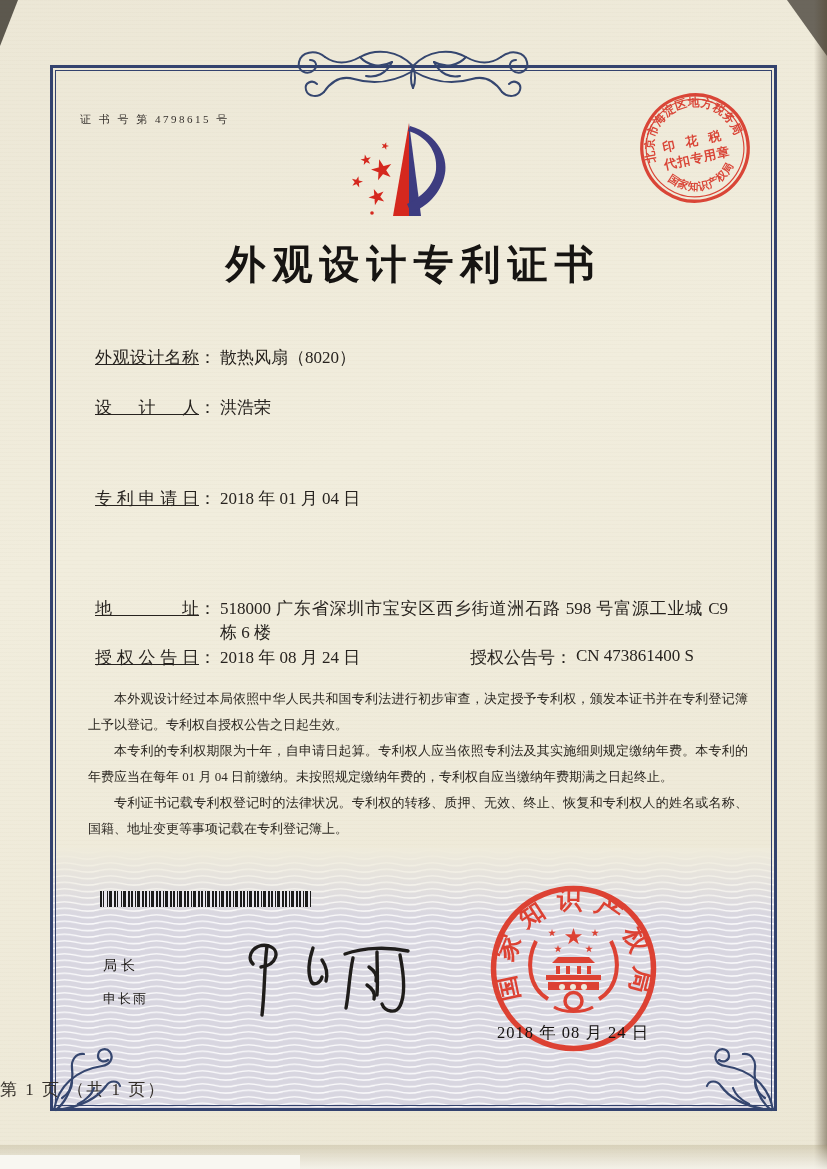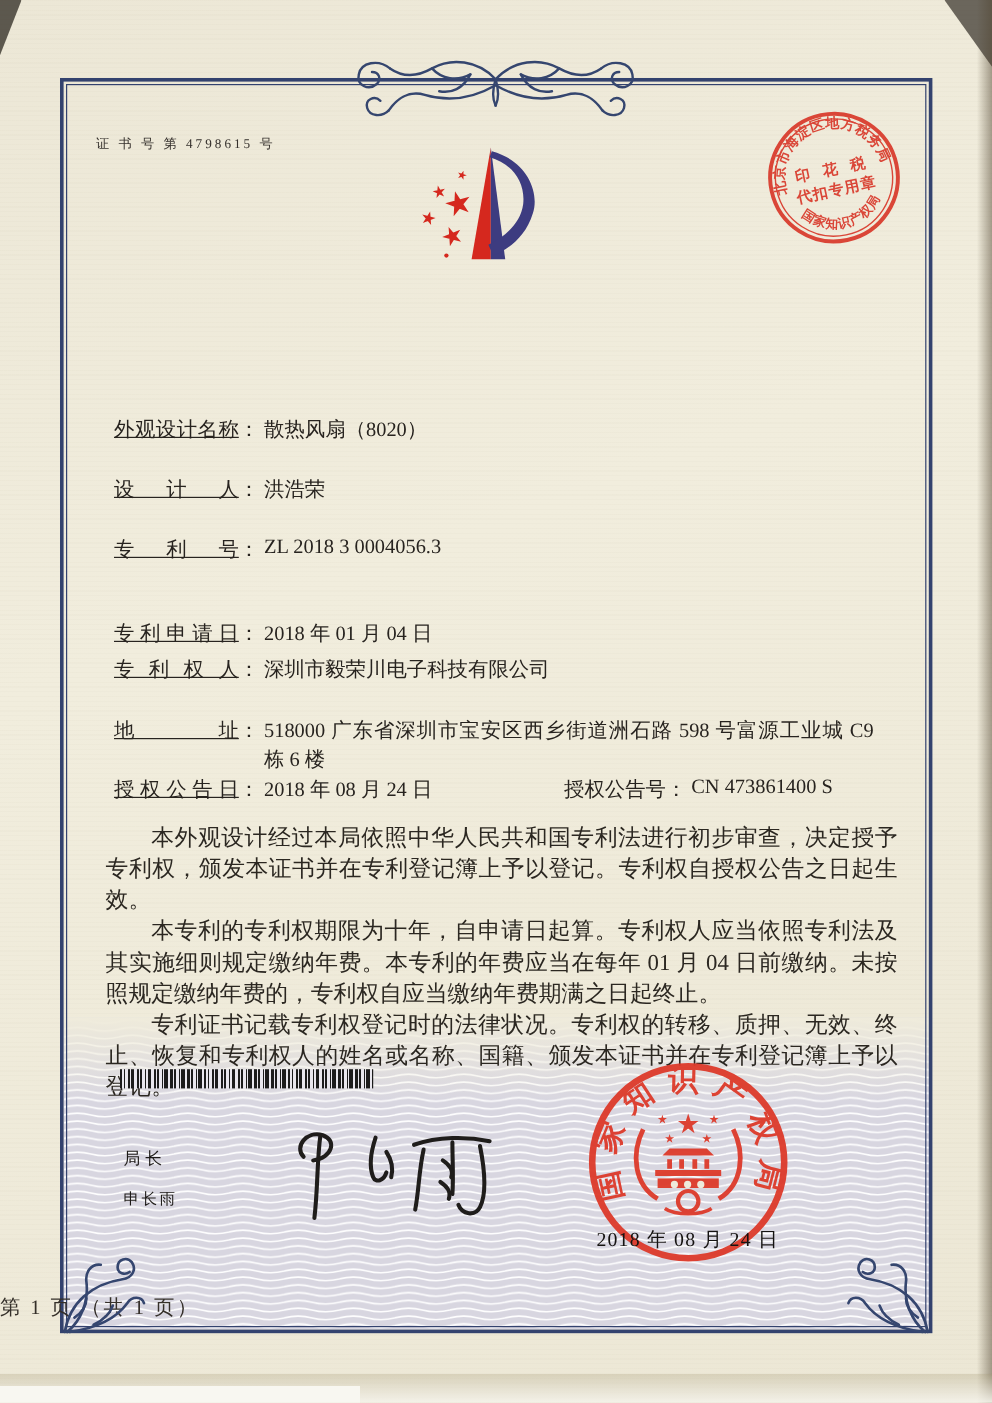--- a/index.html
+++ b/index.html
@@ -48,21 +48,21 @@
   .title{position:absolute;left:0;top:237px;width:100%;text-align:center;
     font-size:40px;font-weight:bold;letter-spacing:7px;color:#161412;}
 
   .row{position:absolute;left:95px;font-size:17px;white-space:nowrap;color:#27231f;}
   .flabel{display:inline-block;width:104px;text-align:justify;text-align-last:justify;vertical-align:top;text-decoration:underline;}
   .fcolon{vertical-align:top;}
   .fval{margin-left:4px;vertical-align:top;}
   .fval-wrap{display:inline-block;white-space:normal;width:508px;line-height:24px;text-align:justify;}
   .row-grantno{position:absolute;left:470px;font-size:17px;white-space:nowrap;color:#27231f;}
 
-  .paras{position:absolute;left:88px;top:686px;width:660px;font-size:19px;line-height:26px;
+  .paras{position:absolute;left:88px;top:686px;width:660px;font-size:13px;line-height:26px;
     text-align:justify;color:#2b2721;}
   .paras p{text-indent:2em;}
 
   .barcode{position:absolute;left:100px;top:891px;width:211px;height:16px;z-index:3;
     background:repeating-linear-gradient(90deg,#1c1c1c 0 2px,#e9e7ee 2px 3px,#1c1c1c 3px 4.5px,
       #e9e7ee 4.5px 7px,#1c1c1c 7px 8px,#e9e7ee 8px 9px,#1c1c1c 9px 12px,#e9e7ee 12px 14px);}
 
   .sig-title{position:absolute;left:103px;top:957px;font-size:14px;letter-spacing:4px;color:#1d1a17;}
   .sig-name{position:absolute;left:103px;top:990px;font-size:13px;letter-spacing:2px;color:#1d1a17;}
   .signature{position:absolute;left:237px;top:936px;z-index:4;}
@@ -165,50 +165,45 @@
         <circle cx="60" cy="60" r="50.5" stroke-width="1.2"></circle>
       </g>
       <g fill="#d8382a" font-family="'Liberation Serif','DejaVu Serif',serif" font-weight="bold">
         <text font-size="12" letter-spacing="0.5"><textPath href="#taxtop" startOffset="2">北京市海淀区地方税务局</textPath></text>
         <text font-size="11" letter-spacing="0.5"><textPath href="#taxbot" startOffset="2">国家知识产权局</textPath></text>
         <text x="60" y="57" font-size="13" letter-spacing="4" text-anchor="middle">印 花 税</text>
         <text x="60" y="75" font-size="13" letter-spacing="1" text-anchor="middle">代扣专用章</text>
       </g>
     </svg>
 
+    <div class="title">外观设计专利证书</div>
 
     <div class="row" style="top:346px">
       <span class="flabel">外观设计名称</span><span class="fcolon">：</span><span class="fval">散热风扇（8020）</span>
     </div>
     <div class="row" style="top:396px">
       <span class="flabel">设计人</span><span class="fcolon">：</span><span class="fval">洪浩荣</span>
     </div>
-    <div class="row" style="top:446px">
-      <span class="flabel">专利号</span><span class="fcolon">：</span><span class="fval">ZL 2018 3 0004056.3</span>
-    </div>
-    <div class="row" style="top:516px">
+    <div class="row" style="top:487px">
       <span class="flabel">专利申请日</span><span class="fcolon">：</span><span class="fval">2018 年 01 月 04 日</span>
-    </div>
-    <div class="row" style="top:546px">
-      <span class="flabel">专利权人</span><span class="fcolon">：</span><span class="fval">深圳市毅荣川电子科技有限公司</span>
     </div>
     <div class="row" style="top:597px">
       <span class="flabel">地址</span><span class="fcolon">：</span><span class="fval fval-wrap">518000 广东省深圳市宝安区西乡街道洲石路 598 号富源工业城 C9 栋 6 楼</span>
     </div>
     <div class="row" style="top:646px">
       <span class="flabel">授权公告日</span><span class="fcolon">：</span><span class="fval">2018 年 08 月 24 日</span>
     </div>
     <div class="row-grantno" style="top:646px">
       <span>授权公告号</span><span>：</span><span class="fval">CN 473861400 S</span>
     </div>
 
     <div class="paras">
       <p>本外观设计经过本局依照中华人民共和国专利法进行初步审查，决定授予专利权，颁发本证书并在专利登记簿上予以登记。专利权自授权公告之日起生效。</p>
       <p>本专利的专利权期限为十年，自申请日起算。专利权人应当依照专利法及其实施细则规定缴纳年费。本专利的年费应当在每年 01 月 04 日前缴纳。未按照规定缴纳年费的，专利权自应当缴纳年费期满之日起终止。</p>
-      <p>专利证书记载专利权登记时的法律状况。专利权的转移、质押、无效、终止、恢复和专利权人的姓名或名称、国籍、颁发本证书并在专利登记簿上予以登记。</p>
+      <p>专利证书记载专利权登记时的法律状况。专利权的转移、质押、无效、终止、恢复和专利权人的姓名或名称、国籍、地址变更等事项记载在专利登记簿上。</p>
     </div>
 
     <div class="barcode"></div>
 
     <div class="sig-title">局长</div>
     <div class="sig-name">申长雨</div>
 
     <svg class="signature" width="195" height="85" viewBox="0 0 195 85">
       <g fill="none" stroke="#1f1d1b" stroke-width="3.4" stroke-linecap="round">
         <path d="M30,10 C27,32 28,54 25,79"></path>

